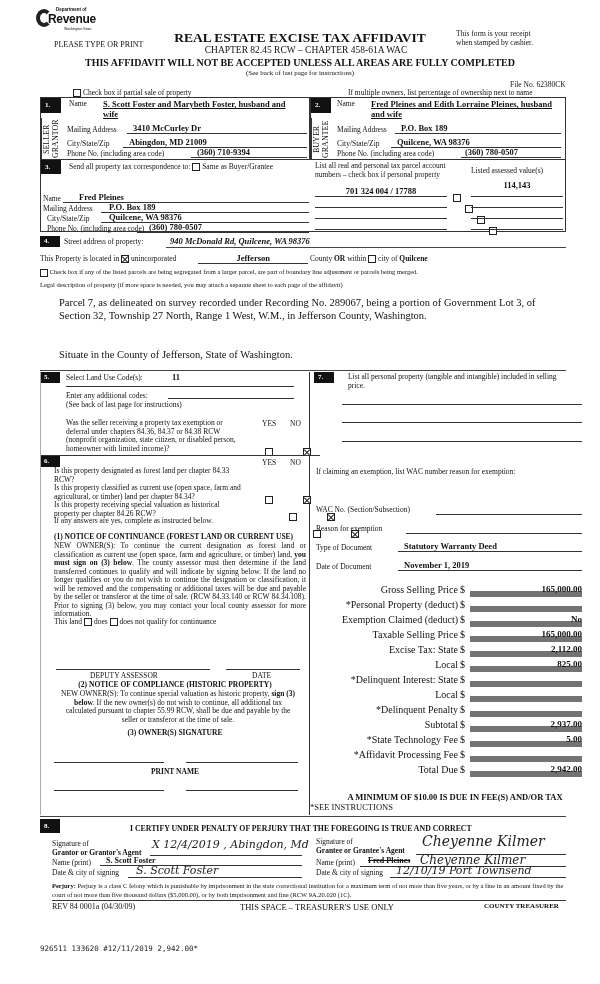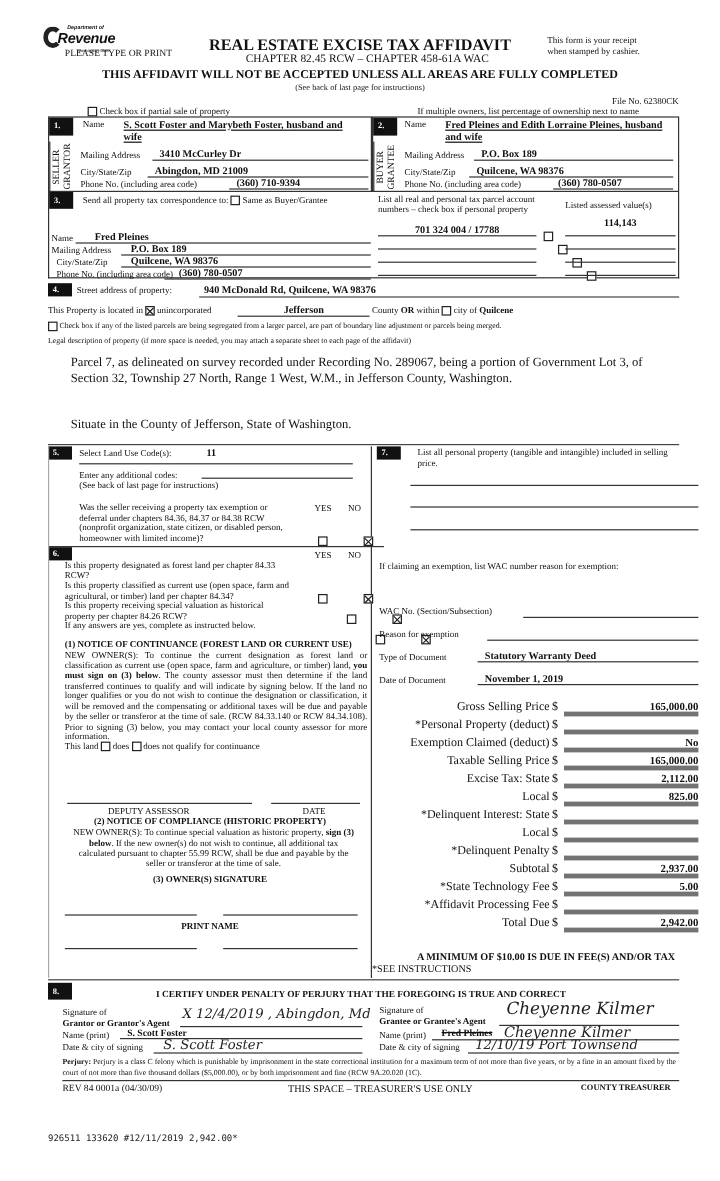--- a/index.html
+++ b/index.html
@@ -13,28 +13,28 @@
   .box.x::before, .box.x::after { content: ""; position: absolute; left: -1px; top: 2.5px; width: 8px; height: 1px; background: #222; }
   .box.x::before { transform: rotate(45deg); }
   .box.x::after { transform: rotate(-45deg); }
   .line { border-bottom: 1px solid #333; }
   .lbl { font-size: 7.5px; }
   .val { font-size: 8.5px; font-weight: bold; }
   .vert { writing-mode: vertical-rl; transform: rotate(180deg); font-size: 8px; text-align: center; line-height: 9px; }
   .fee-row { position: absolute; left: 0; width: 300px; height: 15px; font-size: 10px; }
   .fee-row .fl { position: absolute; right: 152px; text-align: right; white-space: nowrap; }
   .fee-row .fd { position: absolute; left: 150px; }
-  .fee-row .fv { position: absolute; left: 160px; width: 112px; border-bottom: 4px solid #737373; text-align: right; font-weight: bold; font-size: 9px; height: 13px; }
+  .fee-row .fv { position: absolute; left: 160px; width: 112px; border-bottom: 6px solid #737373; text-align: right; font-weight: bold; font-size: 9px; height: 13px; }
   .q { font-size: 7.5px; line-height: 8.5px; }
   .hand { font-family: "DejaVu Serif", serif; font-style: italic; color: #222; }
 </style>
 </head>
 <body>
 
-<div class="abs sans" style="left:36px;top:20px;width:60px;height:26px;font-style:italic;">
+<div class="abs sans" style="left:36px;top:7px;width:60px;height:26px;">
   <div class="abs" style="left:0;top:2px;width:16px;height:18px;border:4px solid #222;border-right-color:transparent;border-radius:50%;"></div>
   <div class="abs" style="left:20px;top:0;font-size:4.5px;font-weight:bold;">Department of</div>
   <div class="abs" style="left:12px;top:5px;font-size:12px;font-weight:bold;letter-spacing:-0.3px;">Revenue</div>
   <div class="abs" style="left:28px;top:20px;font-size:3.5px;">Washington State</div>
 </div>
 <div class="abs" style="left:54px;top:40px;font-size:8px;">PLEASE TYPE OR PRINT</div>
 <div class="abs b" style="left:0;width:600px;top:30px;text-align:center;font-size:13.5px;">REAL ESTATE EXCISE TAX AFFIDAVIT</div>
 <div class="abs" style="left:0;width:600px;top:45px;text-align:center;font-size:9.5px;padding-left:12px;">CHAPTER 82.45 RCW – CHAPTER 458-61A WAC</div>
 <div class="abs" style="left:456px;top:29px;font-size:7.5px;line-height:9px;">
   <div>This form is your receipt</div>
@@ -111,21 +111,21 @@
      <span class="abs val line" style="left:430px;top:37px;width:92px;text-align:center;height:11px;"></span><span class="abs val line" style="left:274px;top:48px;width:132px;text-align:center;height:11px;"></span>
      <span class="abs box" style="left:412px;top:50px;"></span>
      <span class="abs val line" style="left:430px;top:48px;width:92px;text-align:center;height:11px;"></span><span class="abs val line" style="left:274px;top:59px;width:132px;text-align:center;height:11px;"></span>
      <span class="abs box" style="left:412px;top:61px;"></span>
      <span class="abs val line" style="left:430px;top:59px;width:92px;text-align:center;height:11px;"></span></div>
 </div>
 
 <div class="abs" style="left:40px;top:236px;width:526px;height:138px;">
   <span class="abs sec-num" style="left:0;top:0;">4.</span>
   <span class="abs lbl" style="left:24px;top:1px;">Street address of property:</span>
-  <span class="abs val" style="left:130px;top:0;">940 McDonald Rd, Quilcene, WA  98376</span>
+  <span class="abs val" style="left:130px;top:0;font-style:italic;">940 McDonald Rd, Quilcene, WA  98376</span>
   <div class="abs" style="left:126px;top:11px;width:400px;border-bottom:1.5px solid #444;"></div>
   <div class="abs lbl" style="left:0;top:17px;width:526px;">
     <span>This Property is located in</span>
     <span class="box x"></span>
     <span>unincorporated</span>
     <span class="val line" style="display:inline-block;width:110px;text-align:center;margin-left:20px;">Jefferson</span>
     <span>County</span>
     <span class="b">OR</span>
     <span>within</span>
     <span class="box"></span>

